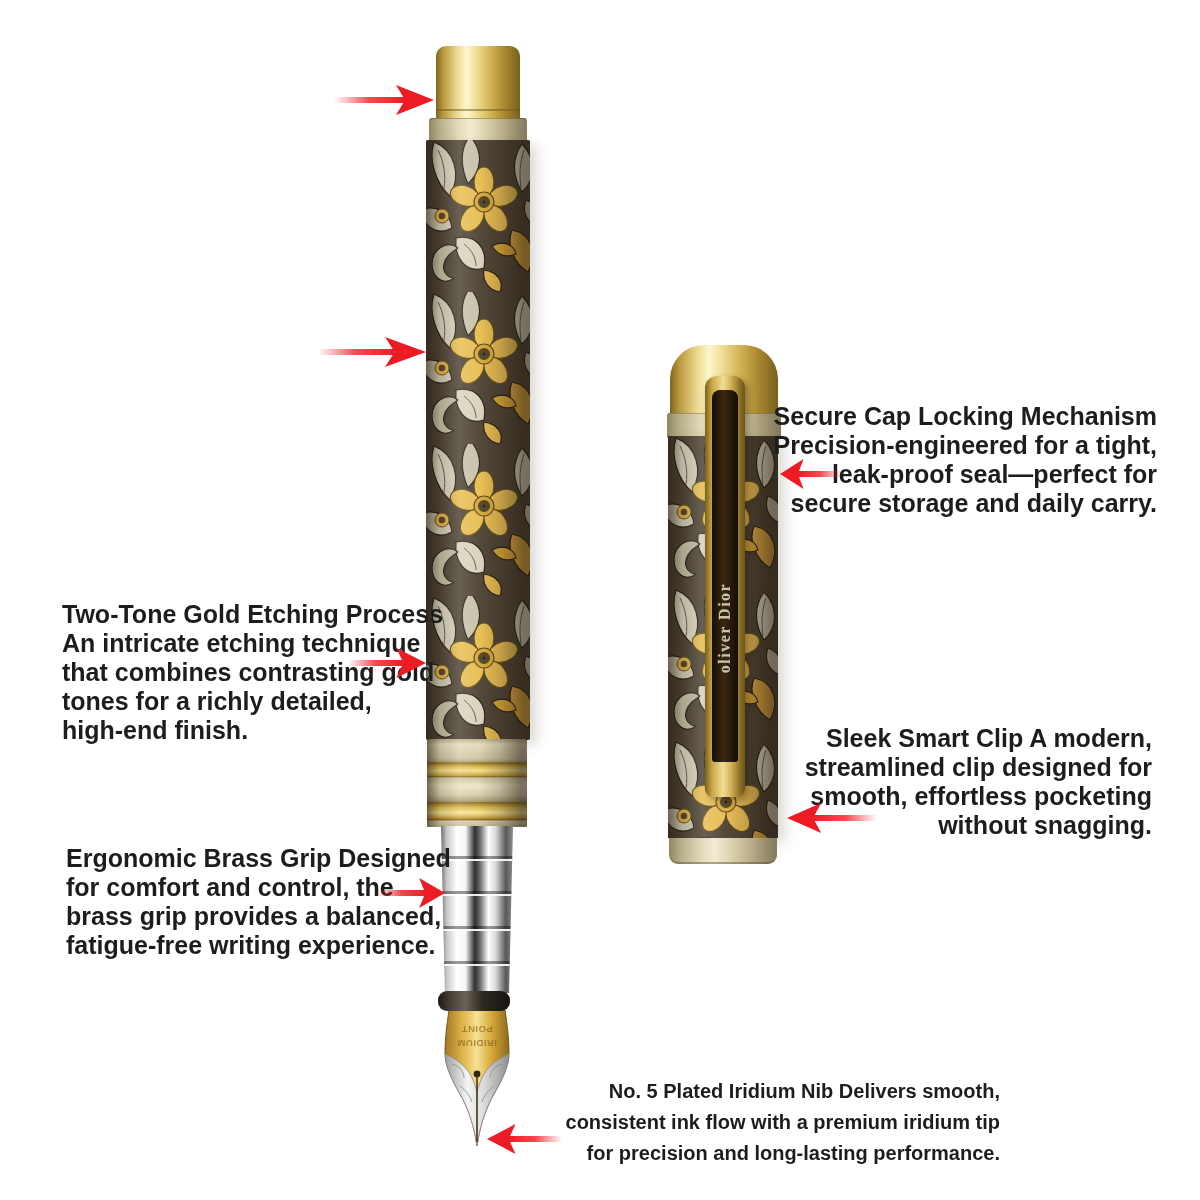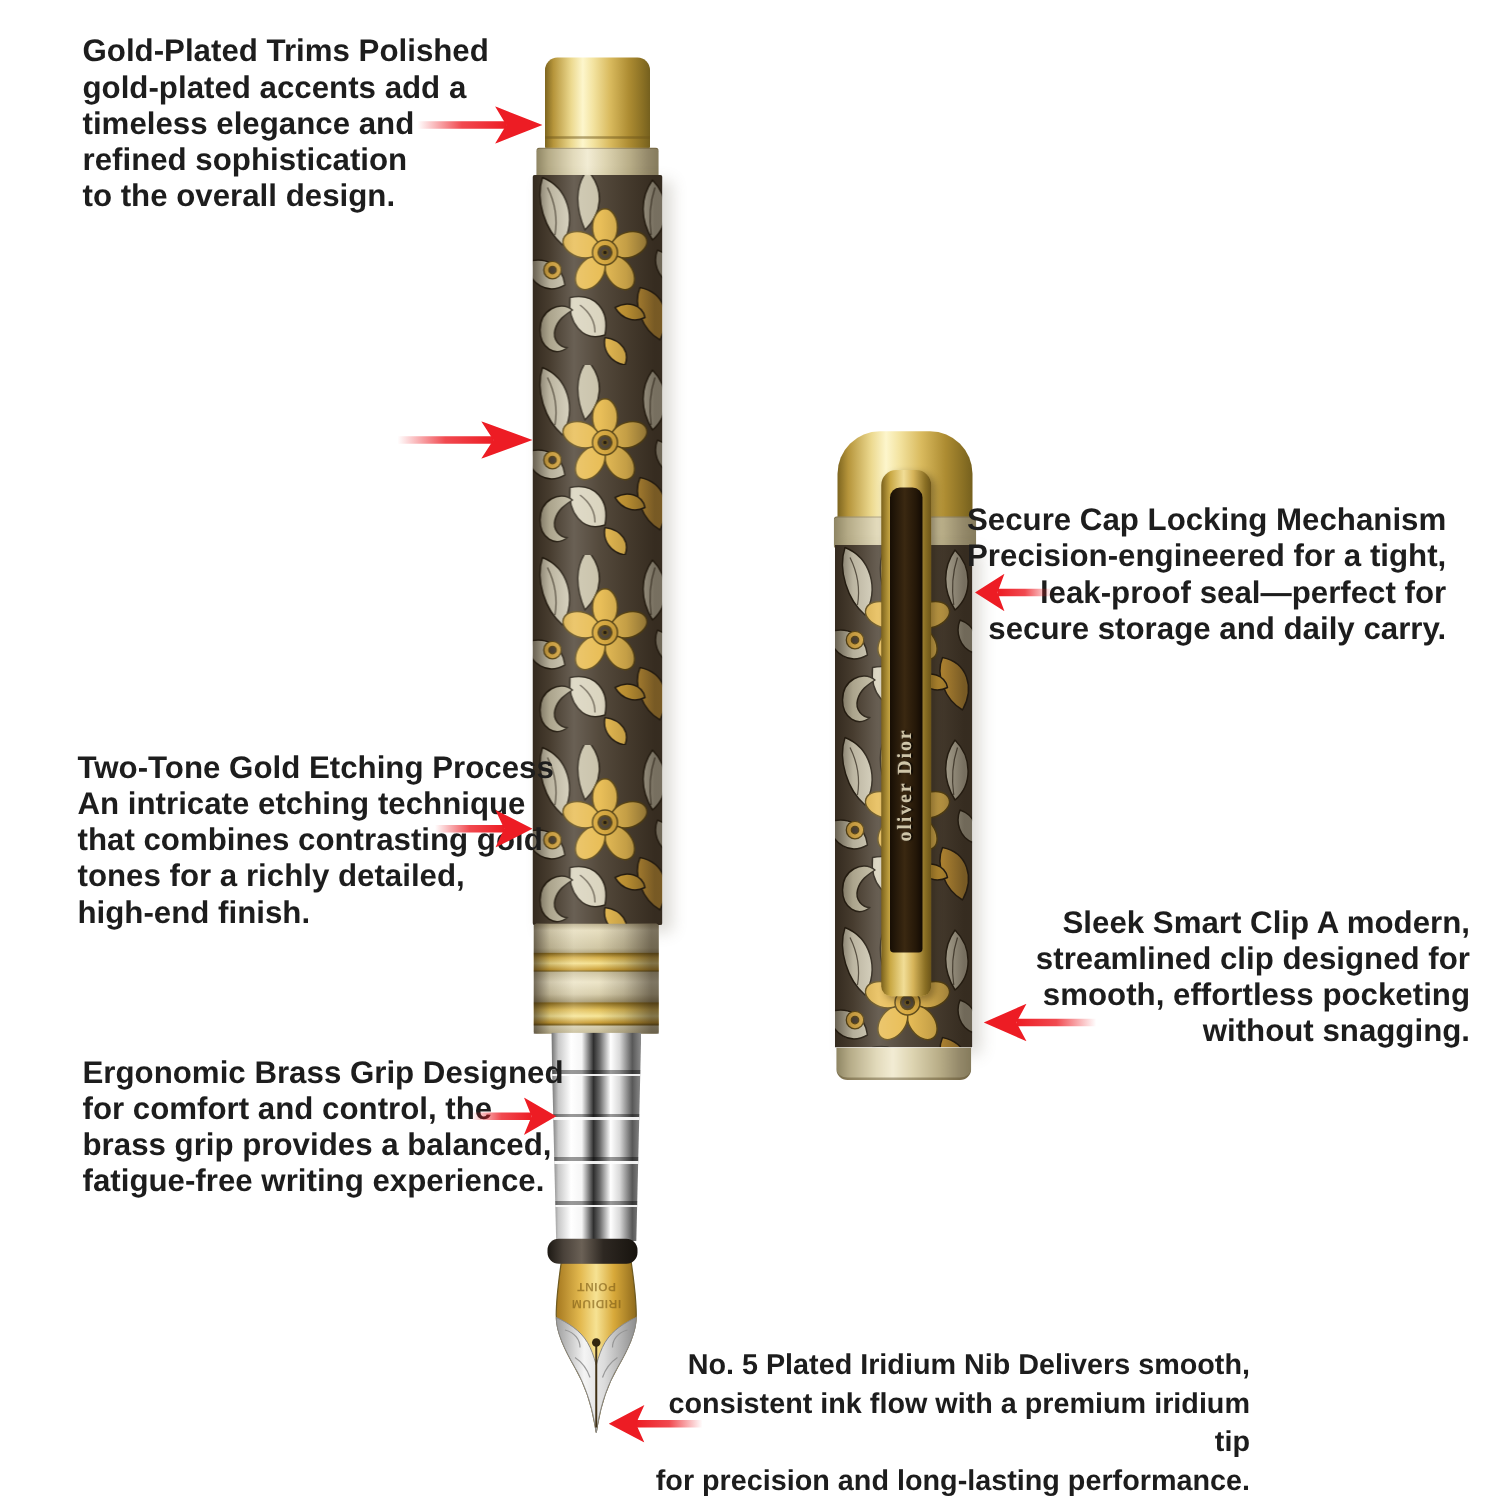--- a/index.html
+++ b/index.html
@@ -8,22 +8,22 @@
   
   .note{position:absolute;font-weight:700;font-size:25px;line-height:29px;color:#1d1d1d;
         white-space:pre-line;z-index:4;}
   .note.center{text-align:right;}
   .note.right{text-align:right;}
   #note-0{left:66px;top:27px;width:340px;}
   #note-1{left:66px;top:296px;width:352px;}
   #note-2{left:62px;top:560px;width:385px;margin-top:40px;}
   #note-3{left:66px;top:844px;width:392px;}
   #note-4{left:765px;top:402px;width:392px;}
-  #note-5{left:814px;top:724px;width:362px;}
-  #note-6{left:520px;top:1076px;width:480px;font-size:23px;line-height:31px;}
+  #note-5{left:790px;top:724px;width:362px;}
+  #note-6{left:520px;top:1076px;width:480px;font-size:20px;line-height:31px;}
   
   .arrow{position:absolute;height:30px;z-index:6;}
   .arrow.left{transform:scaleX(-1);}
   #arrow-0{left:334px;top:85px;width:100px;}
   #arrow-1{left:318px;top:337px;width:108px;}
   #arrow-2{left:348px;top:648px;width:78px;}
   #arrow-3{left:377px;top:878px;width:68px;}
   #arrow-4{left:780px;top:459px;width:62px;}
   #arrow-5{left:787px;top:803px;width:90px;}
   #arrow-6{left:487px;top:1124px;width:75px;}
@@ -199,25 +199,20 @@
   </div>
 
   <div class="pen-el cap-rim champ-h"></div>
 
   <div class="pen-el clip">
     <div class="clip-channel">
       <span class="clip-text">oliver Dior</span>
     </div>
   </div>
 
-  <div class="note" id="note-0">Gold-Plated Trims Polished
-gold-plated accents add a
-timeless elegance and
-refined sophistication
-to the overall design.</div>
   <div class="note" id="note-2">Two-Tone Gold Etching Process
 An intricate etching technique
 that combines contrasting gold
 tones for a richly detailed,
 high-end finish.</div>
   <div class="note" id="note-3">Ergonomic Brass Grip Designed
 for comfort and control, the
 brass grip provides a balanced,
 fatigue-free writing experience.</div>
   <div class="note center" id="note-4">Secure Cap Locking Mechanism

